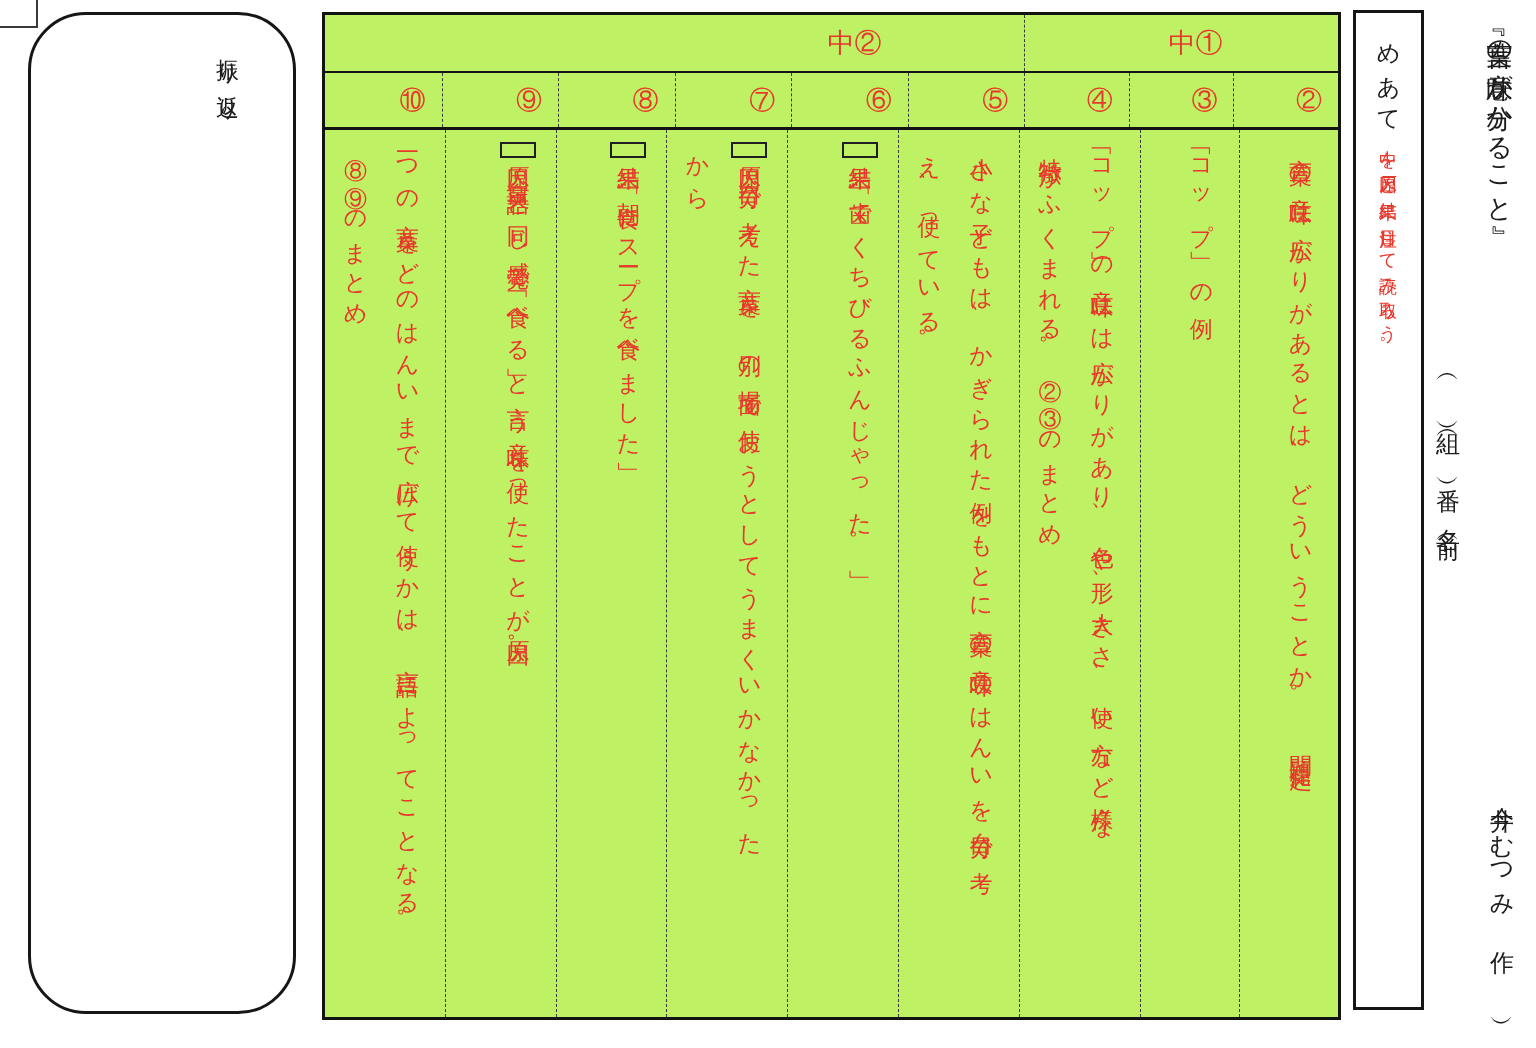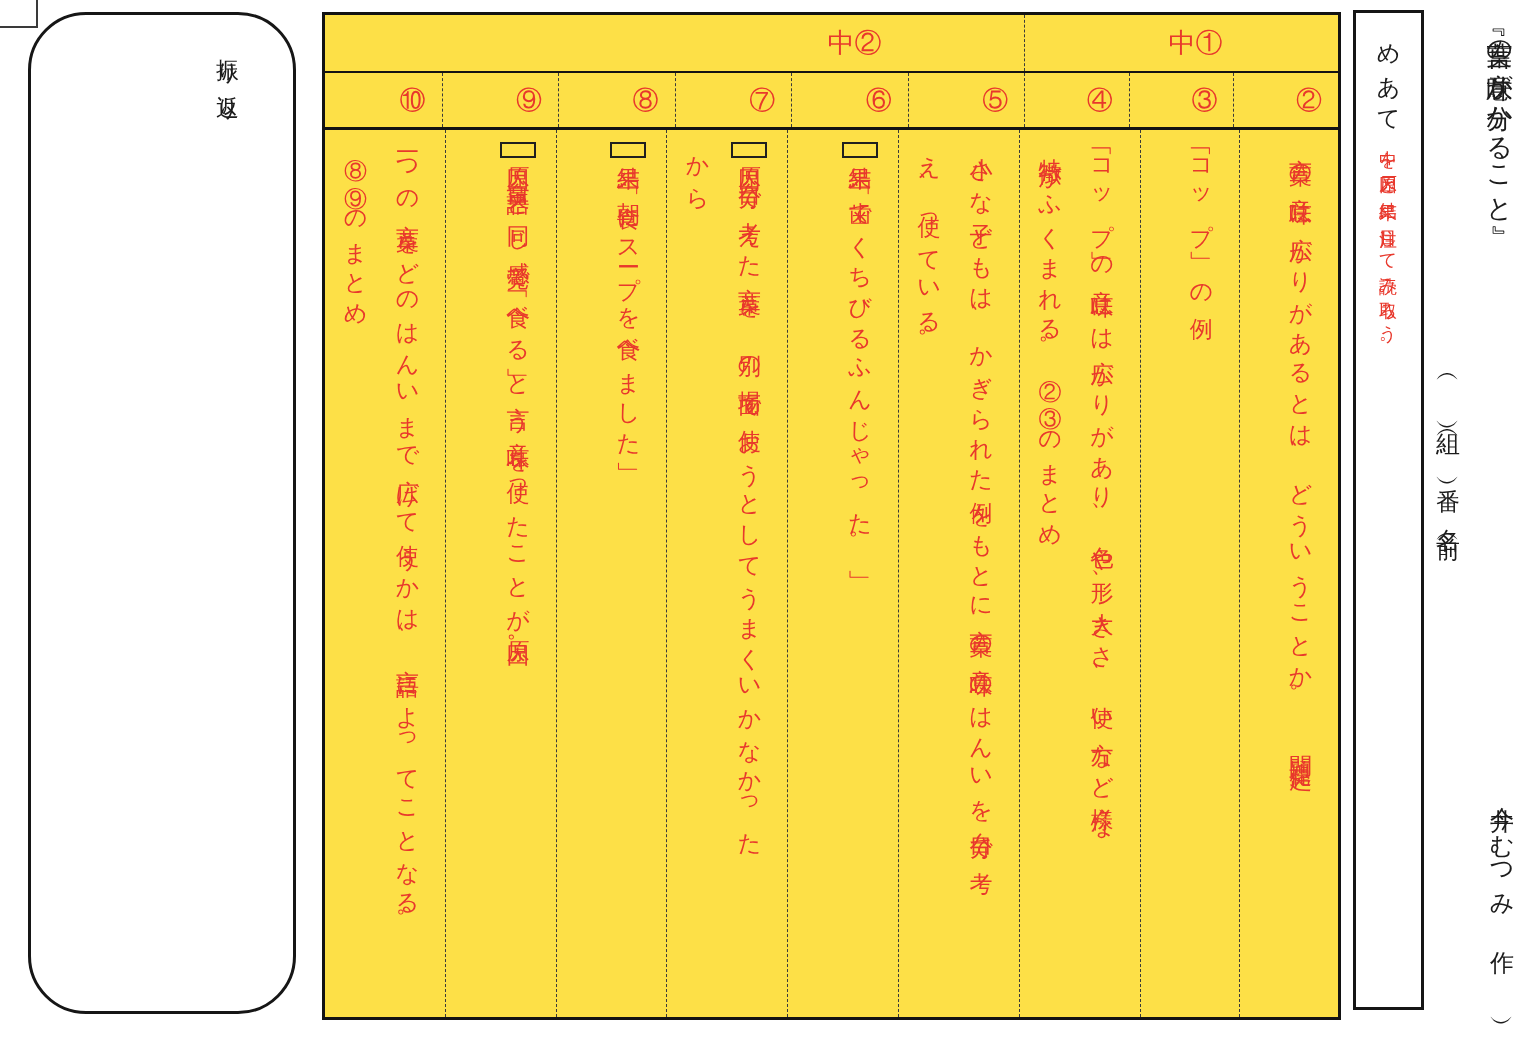--- a/index.html
+++ b/index.html
@@ -11,21 +11,21 @@
   .corner-box{position:absolute;left:-10px;top:-12px;width:44px;height:36px;
               border:2px solid #3a3a3a;background:#fff;}
 
   
   .reflection-box{position:absolute;left:28px;top:12px;width:262px;height:996px;
                   border:3px solid #161616;border-radius:58px;background:#fff;}
   .reflection-label{position:absolute;top:26px;right:50px;font-size:23px;letter-spacing:5px;}
 
   
   .main-table{position:absolute;left:322px;top:12px;width:1019px;height:1008px;
-              border:3px solid #131313;box-sizing:border-box;display:flex;flex-direction:column;background:#fde047;}
+              border:3px solid #131313;box-sizing:border-box;display:flex;flex-direction:column;background:#bef264;}
   .group-row{display:grid;grid-template-columns:702fr 315fr;height:56px;border-bottom:2px solid #131313;}
   .group-cell{display:flex;align-items:center;justify-content:center;
               font-size:27px;color:var(--red,#e8382c);padding-left:28px;}
   .group-cell.g2{padding-left:360px;box-sizing:border-box;}
   .group-cell + .group-cell{border-left:1px dashed #3a3a3a;}
   .num-row{display:grid;grid-template-columns:repeat(6,117fr) repeat(3,105fr);height:54px;border-bottom:3px solid #131313;}
   .num-cell{display:flex;align-items:center;justify-content:flex-end;padding-right:16px;
             font-size:26px;color:var(--red,#e8382c);box-sizing:border-box;}
   .num-cell + .num-cell{border-left:1px dashed #3a3a3a;}
   .body-row{display:grid;grid-template-columns:repeat(6,117fr) repeat(3,105fr);flex:1;}

